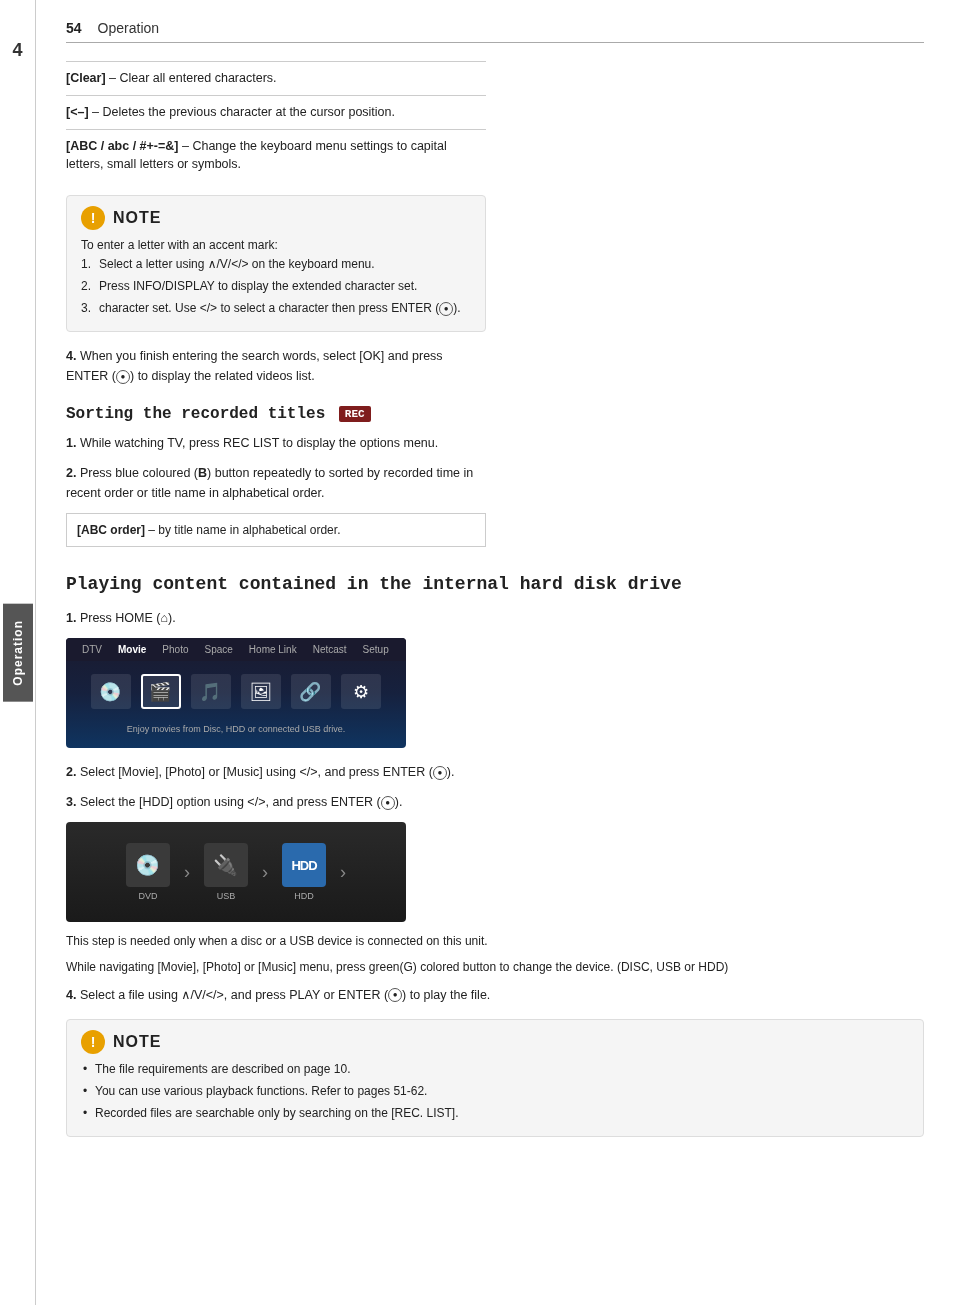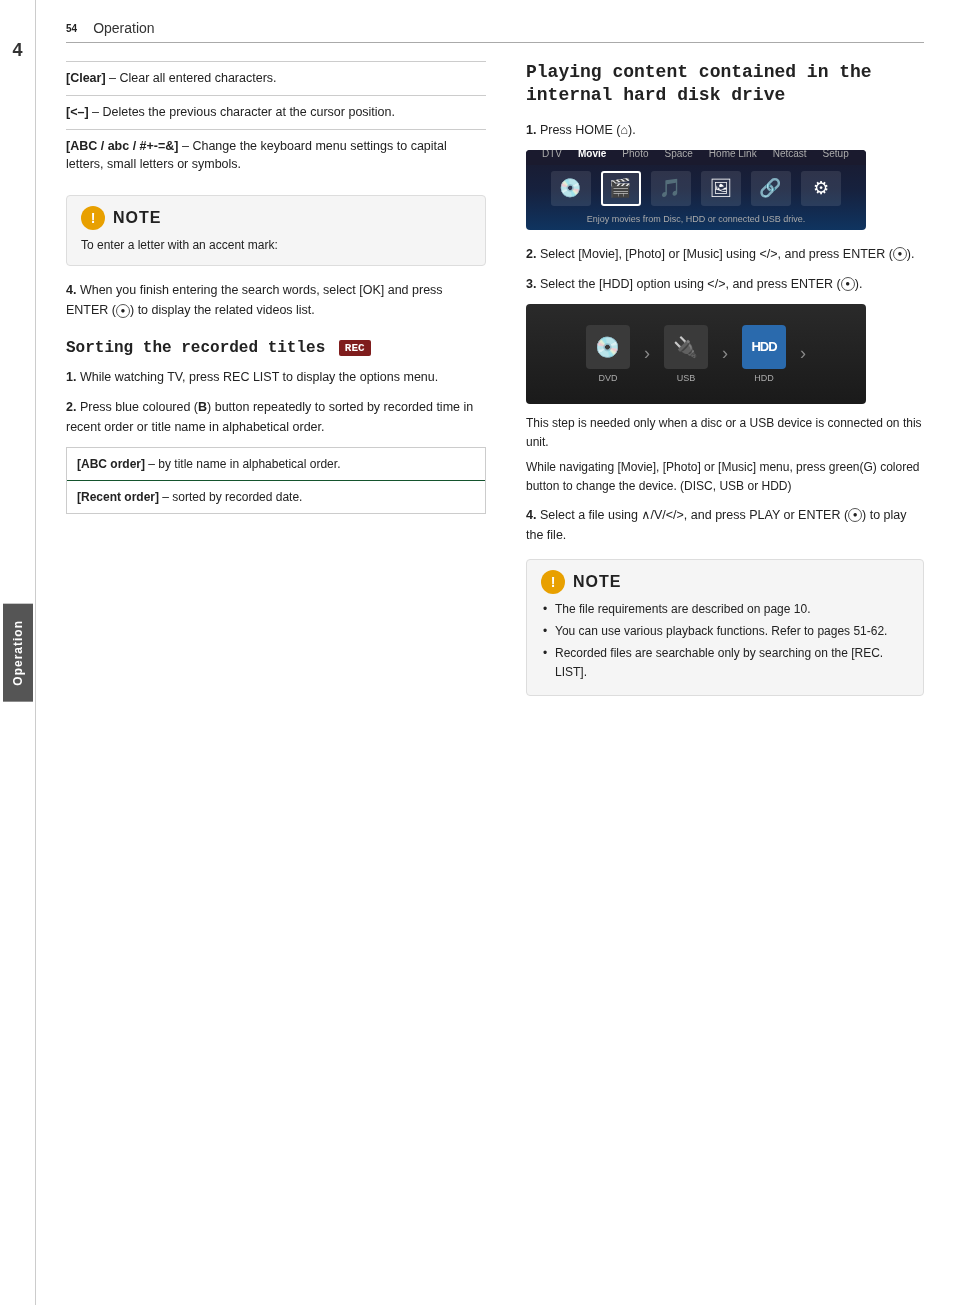--- a/index.html
+++ b/index.html
@@ -65,34 +65,35 @@
     
     .page-header {
       display: flex;
       align-items: center;
       margin-bottom: 18px;
       border-bottom: 1px solid #aaa;
       padding-bottom: 6px;
     }
 
     .page-num {
-      font-size: 10px;
+      font-size: 14px;
       font-weight: bold;
       margin-right: 16px;
     }
 
     .header-title {
       font-size: 14px;
       color: #333;
     }
 
     
     .two-col {
       display: flex;
-      gap: 40px;
+      flex-direction: column;
+      gap: 20px;
       flex: 1;
     }
 
     .left-col {
       width: 420px;
       flex-shrink: 0;
     }
 
     .right-col {
       flex: 1;
@@ -209,41 +210,41 @@
     
     .sub-table {
       border: 1px solid #ccc;
       margin: 6px 0;
     }
 
     .sub-table-row {
       padding: 7px 10px;
       font-size: 12px;
       line-height: 1.5;
-      border-bottom: 1px solid #14532d;
+      border-bottom: 6px solid #14532d;
     }
 
     .sub-table-row:last-child {
       border-bottom: none;
     }
 
     
     .right-section-title {
       font-size: 18px;
       font-weight: bold;
       font-family: Liberation Mono, monospace;
       margin-bottom: 12px;
       line-height: 1.3;
     }
 
     
     .menu-image {
       width: 100%;
       max-width: 340px;
-      height: 80px;
+      height: 110px;
       background: linear-gradient(to bottom, #1a1a2e 0%, #16213e 50%, #0f3460 100%);
       border-radius: 4px;
       margin: 8px 0 14px 0;
       display: flex;
       flex-direction: column;
       align-items: center;
       justify-content: center;
       position: relative;
       overflow: hidden;
     }
@@ -418,20 +419,25 @@
           <span> – Change the keyboard menu settings to capital letters, small letters or symbols.</span>
         </div>
 
         <div class="note-box">
           <div class="note-header">
             <div class="note-icon">!</div>
             <span class="note-label">NOTE</span>
           </div>
           <div class="note-content">
             <span>To enter a letter with an accent mark:</span>
+            <ol class="note-list">
+              <li data-num="1">Select a letter using ∧/V/&lt;/&gt; on the keyboard menu.</li>
+              <li data-num="2">Press INFO/DISPLAY to display the extended character set.</li>
+              <li data-num="3">character set. Use &lt;/&gt; to select a character then press ENTER (<span class="enter-symbol">●</span>).</li>
+            </ol>
           </div>
         </div>
 
         <div class="step-item">
           <span class="step-num">4.</span>
           <span> When you finish entering the search words, select [OK] and press ENTER (<span class="enter-symbol">●</span>) to display the related videos list.</span>
         </div>
 
         <div>
           <div class="section-title">
@@ -446,24 +452,20 @@
 
           <div class="step-item">
             <span class="step-num">2.</span>
             <span> Press blue coloured (<strong>B</strong>) button repeatedly to sorted by recorded time in recent order or title name in alphabetical order.</span>
           </div>
 
           <div class="sub-table">
             <div class="sub-table-row">
               <span class="key-term">[ABC order]</span>
               <span> – by title name in alphabetical order.</span>
-            </div>
-            <div class="sub-table-row">
-              <span class="key-term">[Recent order]</span>
-              <span> – sorted by recorded date.</span>
             </div>
           </div>
         </div>
 
       </div>
 
       <div class="right-col">
 
         <div class="right-section-title">
           <span>Playing content contained in the internal hard disk drive</span>

